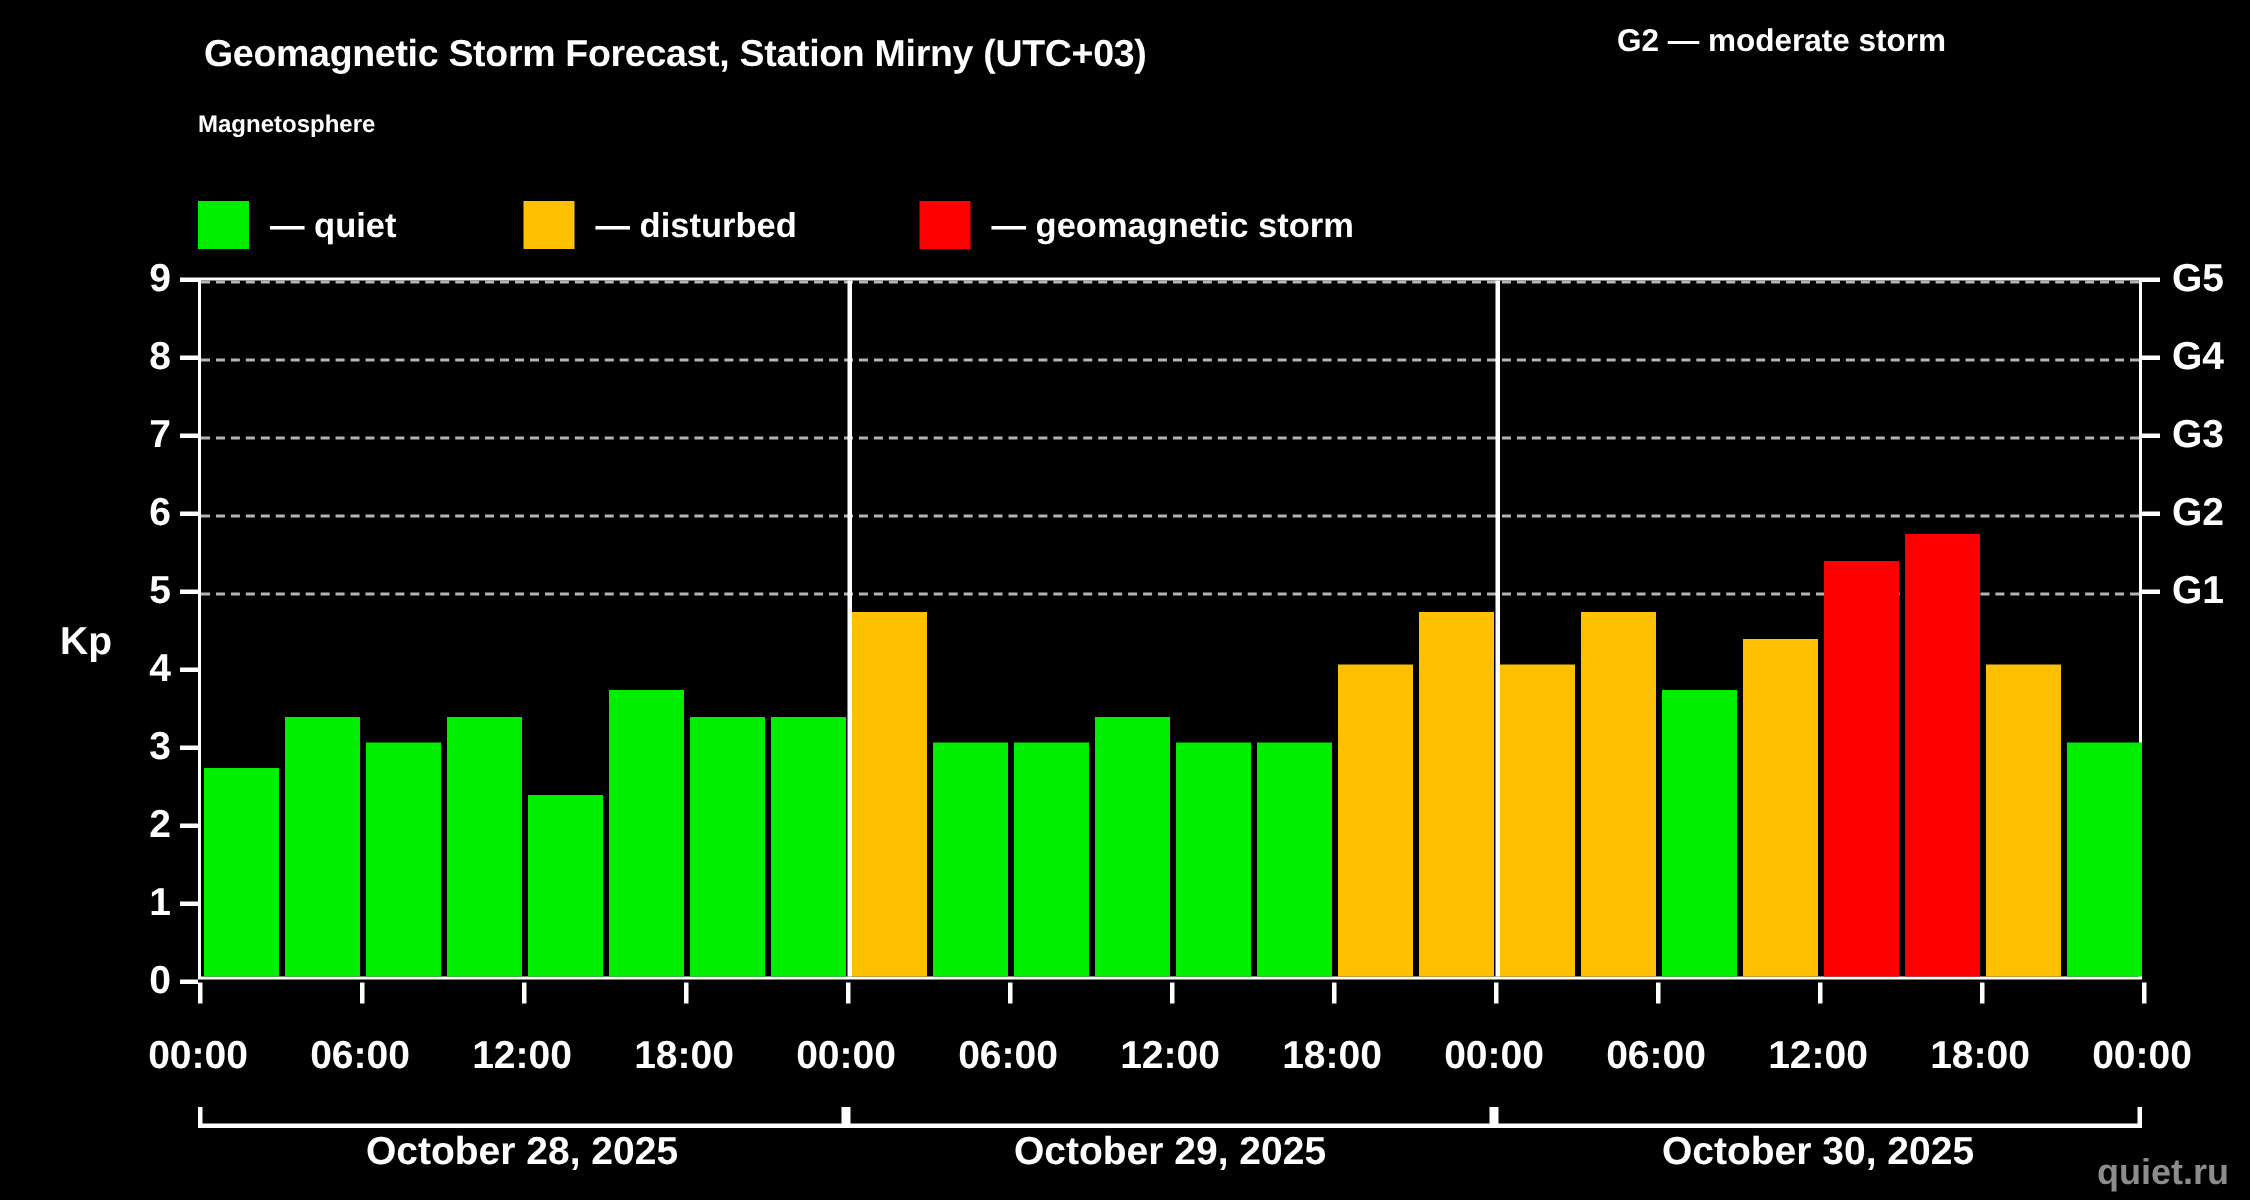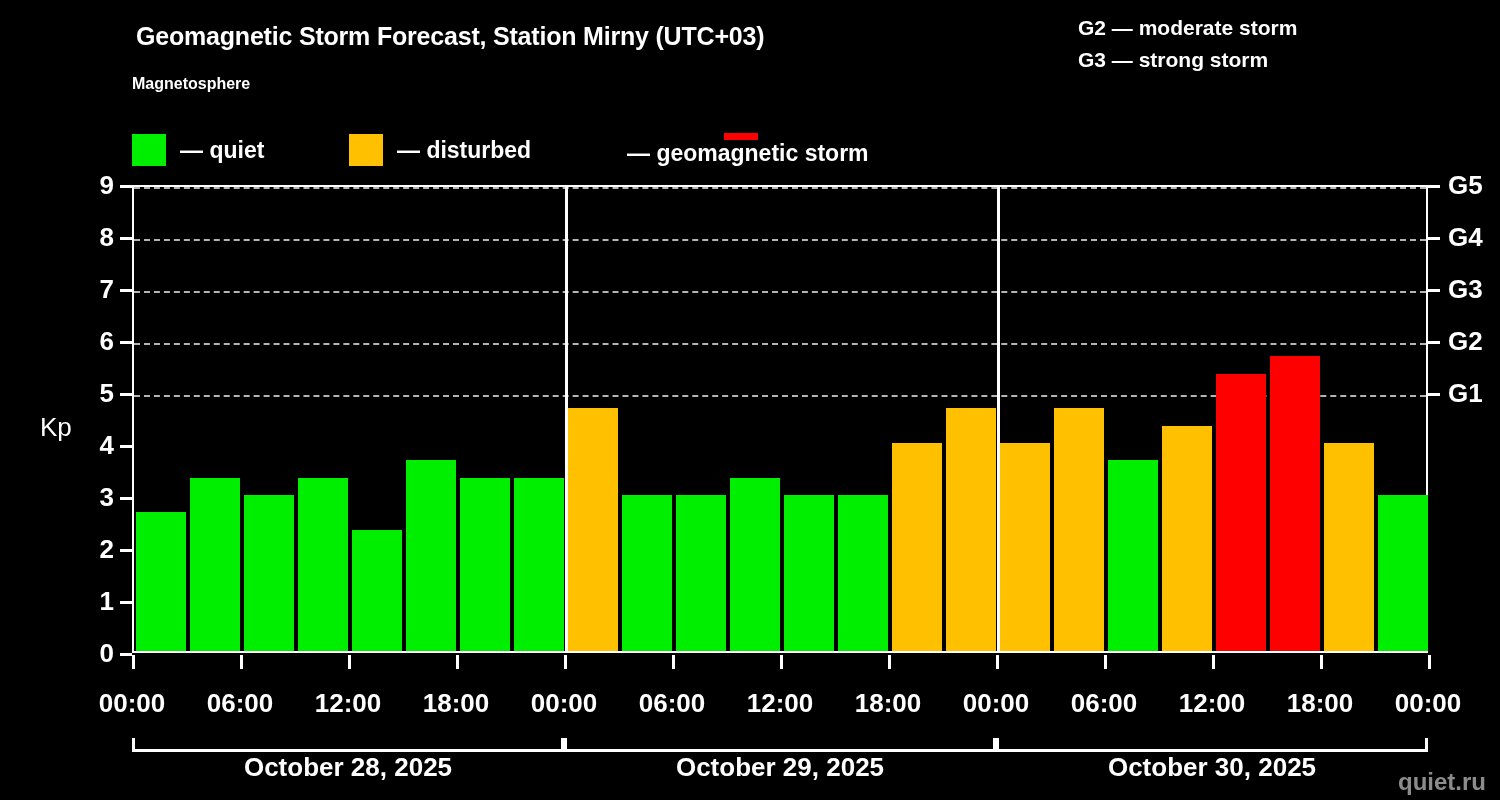--- a/index.html
+++ b/index.html
@@ -121,21 +121,21 @@
     width: 12px;
     height: 0;
     border-top: 3px solid #ffffff;
     left: 120px;
   }
   #y-axis-title {
     position: absolute;
     left: 40px;
     top: 412px;
     font-size: 26px;
-    font-weight: normal;
+    font-weight: bold;
     text-align: right;
   }
 
   
   .g-tick-label {
     position: absolute;
     left: 1448px;
     font-size: 26px;
     font-weight: bold;
     line-height: 26px;
@@ -201,29 +201,28 @@
 
 <div id="color-legend">
     <div class="legend-entry" style="left: 0px;">
       <span class="legend-swatch" style="background: rgb(0, 238, 0);"></span>
       <span class="legend-text">— quiet</span>
     </div>
     <div class="legend-entry" style="left: 217px;">
       <span class="legend-swatch" style="background: rgb(255, 192, 0);"></span>
       <span class="legend-text">— disturbed</span>
     </div>
-    <div class="legend-entry" style="left: 481px; flex-direction: column;">
+    <div class="legend-entry" style="left: 481px;">
       <span class="legend-swatch" style="background: rgb(255, 0, 0);"></span>
       <span class="legend-text">— geomagnetic storm</span>
     </div>
   </div>
 
 <div id="g-scale-legend">
     <div class="g-legend-row">G2 — moderate storm</div>
-    <div class="g-legend-row">G3 — strong storm</div>
   </div>
 
 <div id="y-axis">
     <div class="y-tick-label" style="left: 80px; top: 640px;">0</div>
     <div class="y-tick-mark" style="top: 653px;"></div>
     <div class="y-tick-label" style="left: 80px; top: 588px;">1</div>
     <div class="y-tick-mark" style="top: 601px;"></div>
     <div class="y-tick-label" style="left: 80px; top: 536px;">2</div>
     <div class="y-tick-mark" style="top: 549px;"></div>
     <div class="y-tick-label" style="left: 80px; top: 484px;">3</div>

